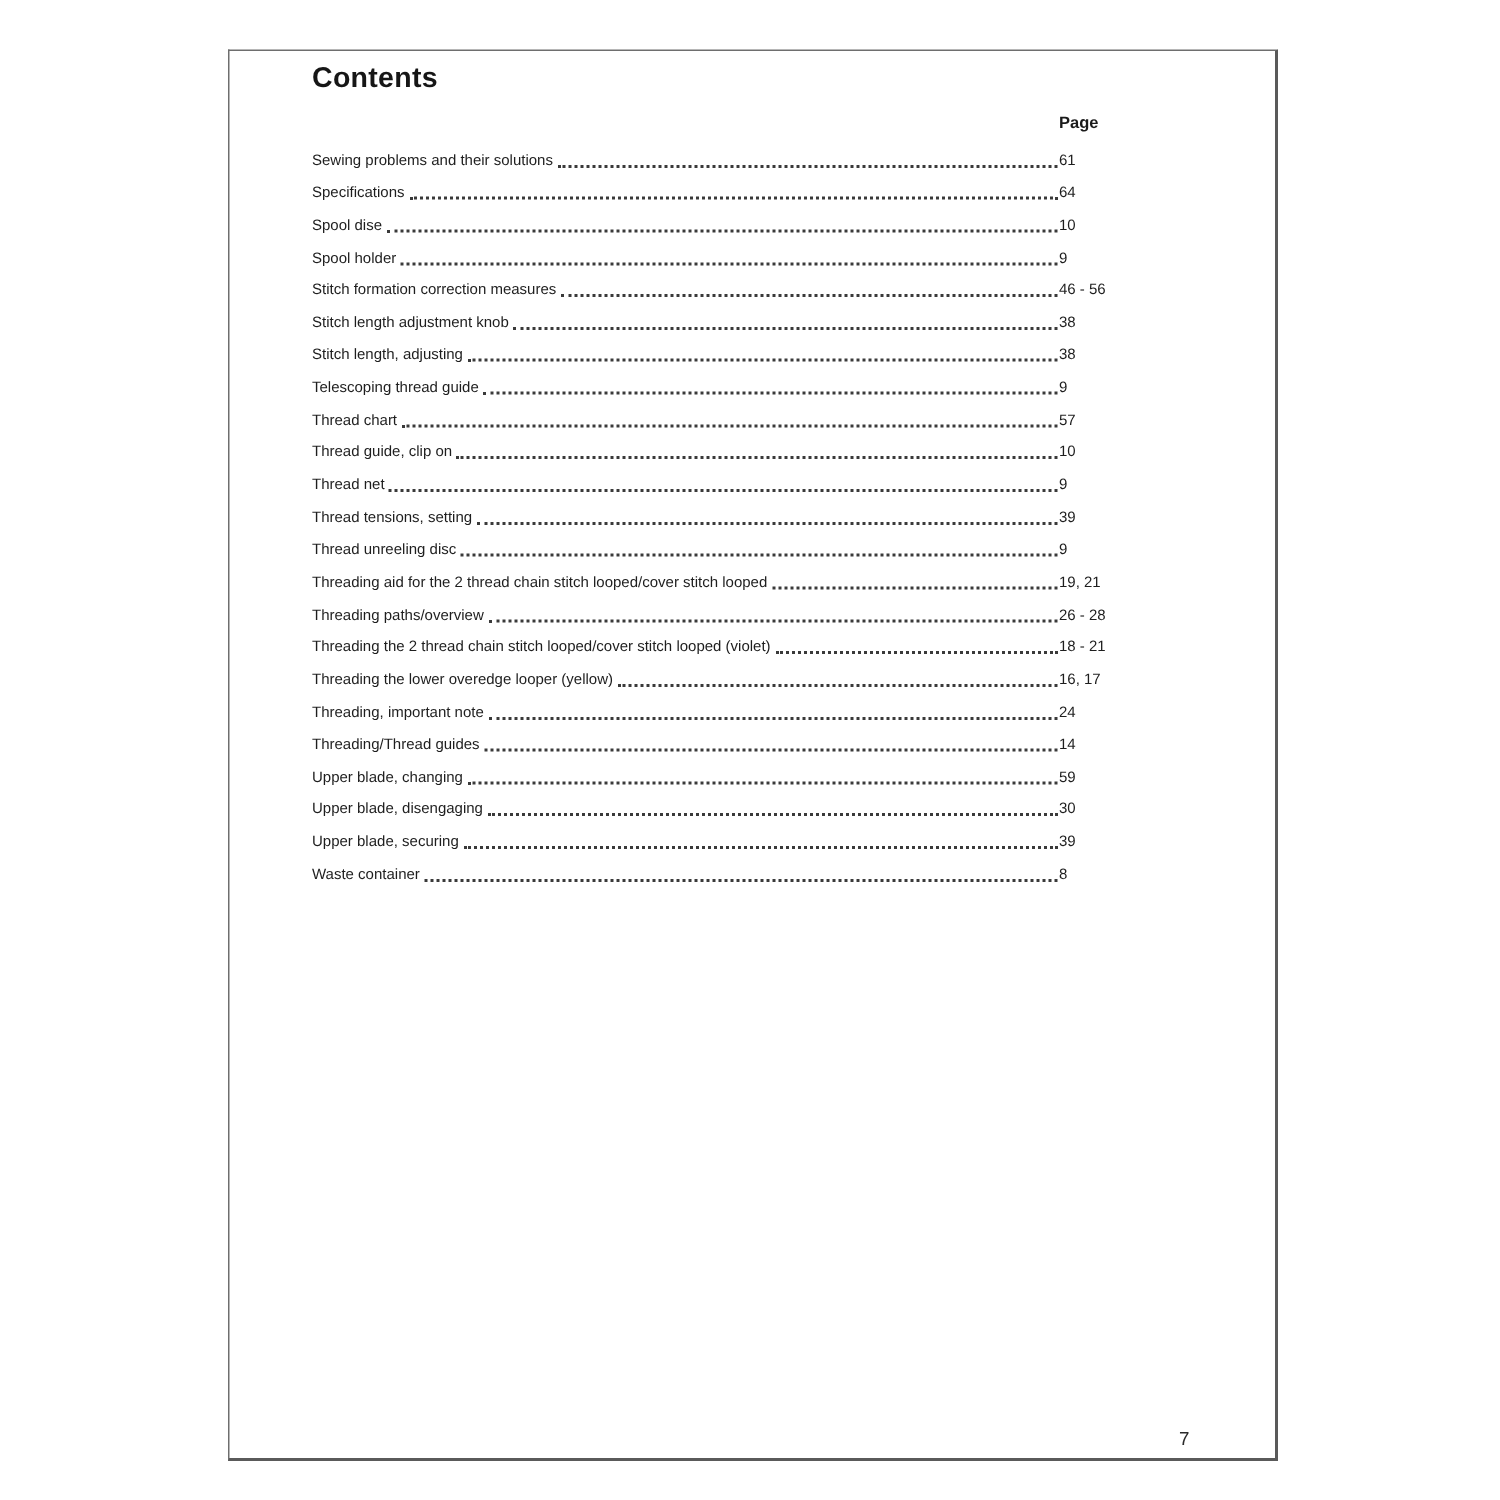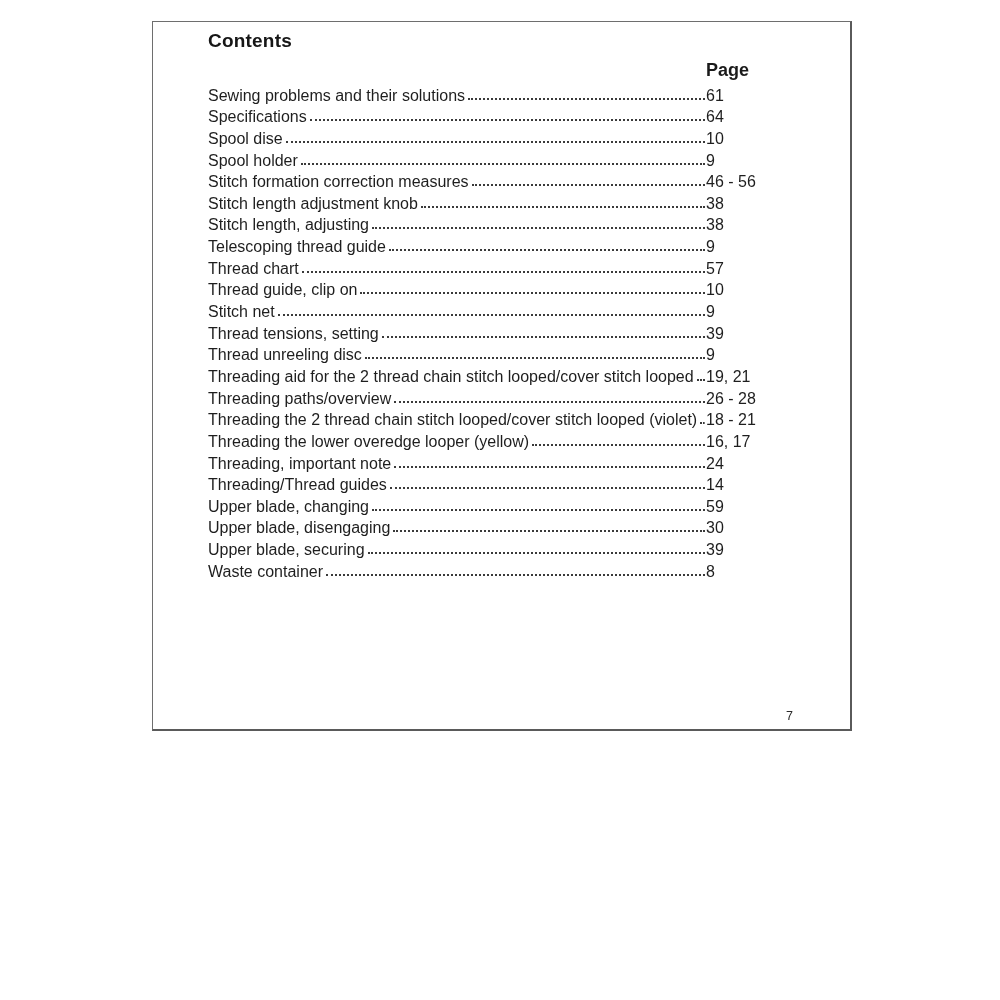--- a/index.html
+++ b/index.html
@@ -13,23 +13,23 @@
   .canvas {
     position: relative;
     width: 1000px;
     height: 1000px;
     background: #ffffff;
     overflow: hidden;
   }
   .sheet {
     position: absolute;
     left: 152px;
-    top: 21px;
+    top: 33px;
     width: 700px;
-    height: 710px;
+    height: 941px;
     box-sizing: border-box;
     background: #ffffff;
     border: 1px solid #6e6e6e;
     border-right: 2px solid #5a5a5a;
     border-bottom: 2px solid #5a5a5a;
   }
   .content {
     position: absolute;
     left: 55px;
     top: 7px;
@@ -39,37 +39,37 @@
     margin: 0;
     font-size: 19px;
     line-height: 24px;
     font-weight: bold;
     color: #161616;
     letter-spacing: 0.2px;
   }
   .col-header-row {
     display: flex;
     margin-top: 9px;
-    font-size: 18px;
+    font-size: 11px;
     line-height: 16px;
   }
   .col-header-row .spacer { flex: 1; }
   .page-col-head {
     width: 50px;
     font-weight: bold;
     color: #1a1a1a;
   }
   .toc {
     margin-top: 5px;
   }
   .toc-row {
     display: flex;
     align-items: flex-end;
     height: 21.65px;
-    font-size: 16px;
+    font-size: 10px;
     color: #1e1e1e;
   }
   .toc-label {
     white-space: nowrap;
     flex: 0 0 auto;
     line-height: 18px;
   }
   .dot-leader {
     flex: 1 1 auto;
     height: 0;
@@ -162,21 +162,21 @@
             <span class="toc-page">57</span>
           </div>
 
           <div class="toc-row">
             <span class="toc-label">Thread guide, clip on</span>
             <span class="dot-leader"></span>
             <span class="toc-page">10</span>
           </div>
 
           <div class="toc-row">
-            <span class="toc-label">Stitch net</span>
+            <span class="toc-label">Thread net</span>
             <span class="dot-leader"></span>
             <span class="toc-page">9</span>
           </div>
 
           <div class="toc-row">
             <span class="toc-label">Thread tensions, setting</span>
             <span class="dot-leader"></span>
             <span class="toc-page">39</span>
           </div>
 

